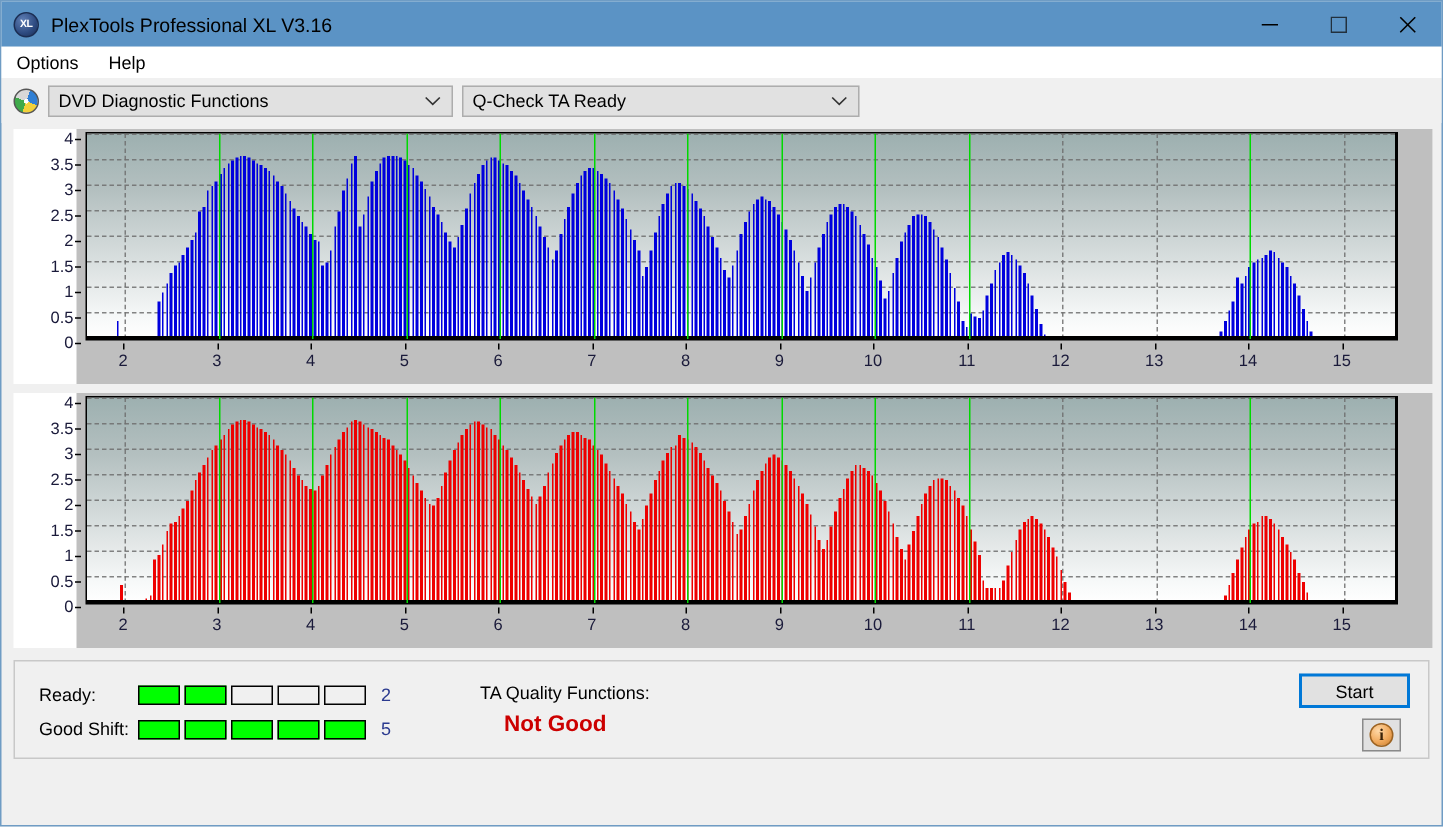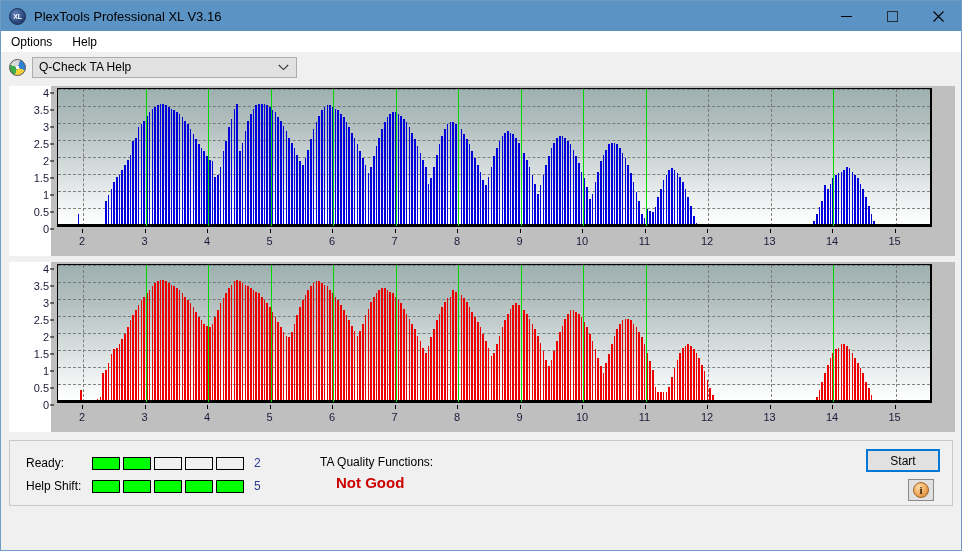--- a/index.html
+++ b/index.html
@@ -395,22 +395,30 @@
     </div>
   </div>
 
   <div class="menubar">
     <div class="menu-item">Options</div>
     <div class="menu-item">Help</div>
   </div>
 
   <div class="selectbar">
     <div class="drive-icon"></div>
+    <div class="combo combo-2">
+      <span>DVD Diagnostic Functions</span>
+      <span class="caret">
+        <svg width="11" height="7" viewBox="0 0 11 7">
+            <polyline points="0.8,1 5.5,5.6 10.2,1" fill="none" stroke="#333" stroke-width="1.1"></polyline>
+          </svg>
+      </span>
+    </div>
     <div class="combo combo-3">
-      <span>Q-Check TA Help</span>
+      <span>Q-Check TA Ready</span>
       <span class="caret">
         <svg width="11" height="7" viewBox="0 0 11 7">
             <polyline points="0.8,1 5.5,5.6 10.2,1" fill="none" stroke="#333" stroke-width="1.1"></polyline>
           </svg>
       </span>
     </div>
   </div>
 
   <div class="charts">
 
@@ -1066,21 +1074,21 @@
       <span class="meter">
           <span class="seg on"></span>
           <span class="seg on"></span>
           <span class="seg"></span>
           <span class="seg"></span>
           <span class="seg"></span>
         </span>
       <span class="metric-value">2</span>
     </div>
     <div class="metric-row" style="left:16px; top:37px;">
-      <span class="metric-label">Help Shift:</span>
+      <span class="metric-label">Good Shift:</span>
       <span class="meter">
           <span class="seg on"></span>
           <span class="seg on"></span>
           <span class="seg on"></span>
           <span class="seg on"></span>
           <span class="seg on"></span>
         </span>
       <span class="metric-value">5</span>
     </div>
     <div class="quality-label">TA Quality Functions:</div>

